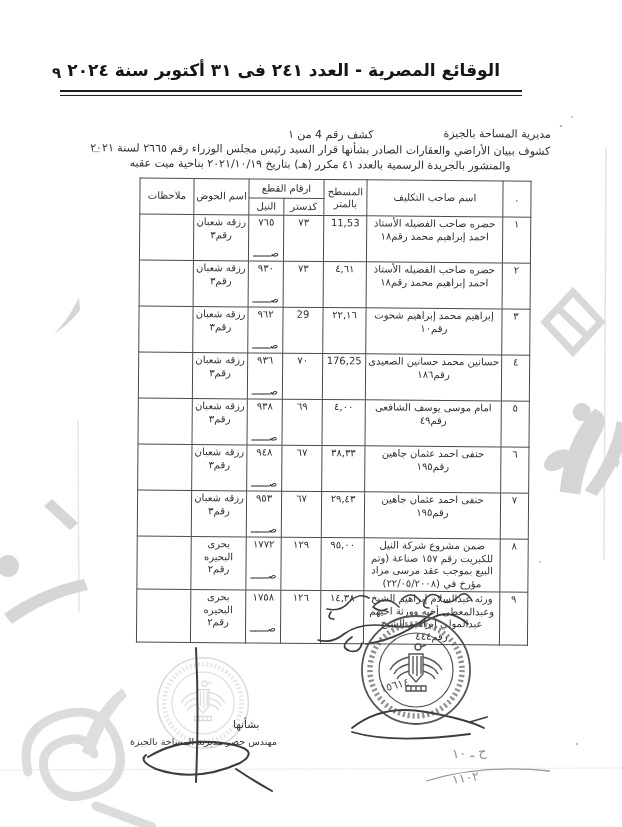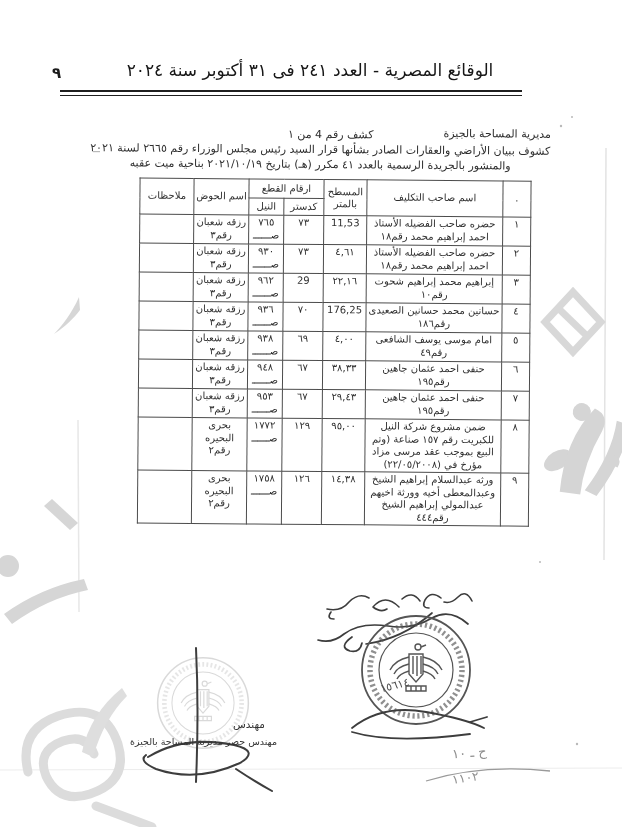--- a/index.html
+++ b/index.html
@@ -5,41 +5,41 @@
   html,body{margin:0;padding:0}
   body{
     width:622px;height:827px;position:relative;overflow:hidden;
     background:#ffffff;color:#2b2b2b;
     font-family:"DejaVu Sans","Liberation Sans",sans-serif;
   }
   .abs{position:absolute}
   
   .gz-pagenum{left:52px;top:64px;font-size:15px;font-weight:bold;color:#1c1c1c}
   .gz-title{left:120px;top:60px;width:380px;text-align:center;direction:rtl;
-            font-size:17px;font-weight:normal;color:#161616;white-space:nowrap}
+            font-size:17px;font-weight:bold;color:#161616;white-space:nowrap}
   .rule-a{left:60px;width:462px;top:90px;height:2px;background:#1f1f1f}
   .rule-b{left:60px;width:462px;top:95px;height:1px;background:#1f1f1f}
   
   .doc{left:88px;top:126px;width:465px;direction:rtl;transform:rotate(.45deg);
        transform-origin:50% 0;color:#2e2e2e}
   .doc-line1{position:relative;height:16px;font-size:11px}
   .doc-line1 .directorate{position:absolute;right:2px;top:0}
   .doc-line1 .sheet{position:absolute;left:200px;top:2px}
   .doc-line2,.doc-line3{text-align:center;font-size:11px;line-height:15px}
   
   table.survey{border-collapse:collapse;table-layout:fixed;width:391px;
                margin:7px 21px 0 0;direction:rtl}
   table.survey td,table.survey th{
     border:1px solid #4c4c4c;font-size:10px;line-height:12.5px;font-weight:normal;
     text-align:center;vertical-align:top;padding:1px 2px;color:#2e2e2e;overflow:hidden}
   table.survey th{vertical-align:middle;padding:0 1px}
   tr.h1{height:19px} tr.h2{height:17px}
   tr.r{height:29px} tr.r8{height:53px} tr.r9{height:40px}
   td.owner{text-align:right;padding-right:3px}
-  td.modern .dash{display:block;text-align:center;letter-spacing:-1px;margin-top:0}
+  td.modern .dash{display:block;text-align:center;letter-spacing:-1px;margin-top:18px}
   th.areahead span{display:block;line-height:12px}
   
   .stamp-num{left:380px;top:679px;font-size:11px;letter-spacing:2px;color:#4f4f4f;
              transform:rotate(-14deg);direction:rtl}
   .approved{left:233px;top:718px;font-size:10.5px;color:#333;direction:rtl}
   .engineer{left:130px;top:736px;font-size:9.5px;color:#333;direction:rtl;white-space:nowrap}
   .mark-top{left:452px;top:745px;font-size:13px;color:#8f8f8f;letter-spacing:2px;
             transform:rotate(-5deg);direction:rtl}
   .mark-bottom{left:452px;top:770px;font-size:12.5px;color:#8f8f8f;letter-spacing:3px;
                transform:rotate(-9deg);direction:rtl}
@@ -262,16 +262,16 @@
   <g class="ink" stroke-width="2">
     <path d="M196,648 q3,62 0,134"></path>
     <path d="M148,757 q36,-22 86,-12 q26,6 6,18 q-44,20 -84,6 q-18,-8 -10,-14"></path>
     <path d="M236,769 q18,12 36,22"></path>
   </g>
 
   <path d="M426,781 q56,-17 124,-10" stroke="#9a9a9a" stroke-width="1.3" fill="none"></path>
 </svg>
 
 <div class="abs stamp-num">١٥٦١٤</div>
-<div class="abs approved">مهندس</div>
+<div class="abs approved">بشأنها</div>
 <div class="abs engineer">مهندس حصر مديرية المساحة بالجيزة</div>
 <div class="abs mark-top">ح ـ ١٠</div>
 <div class="abs mark-bottom">١١٠٢</div>
 
 </body></html>

